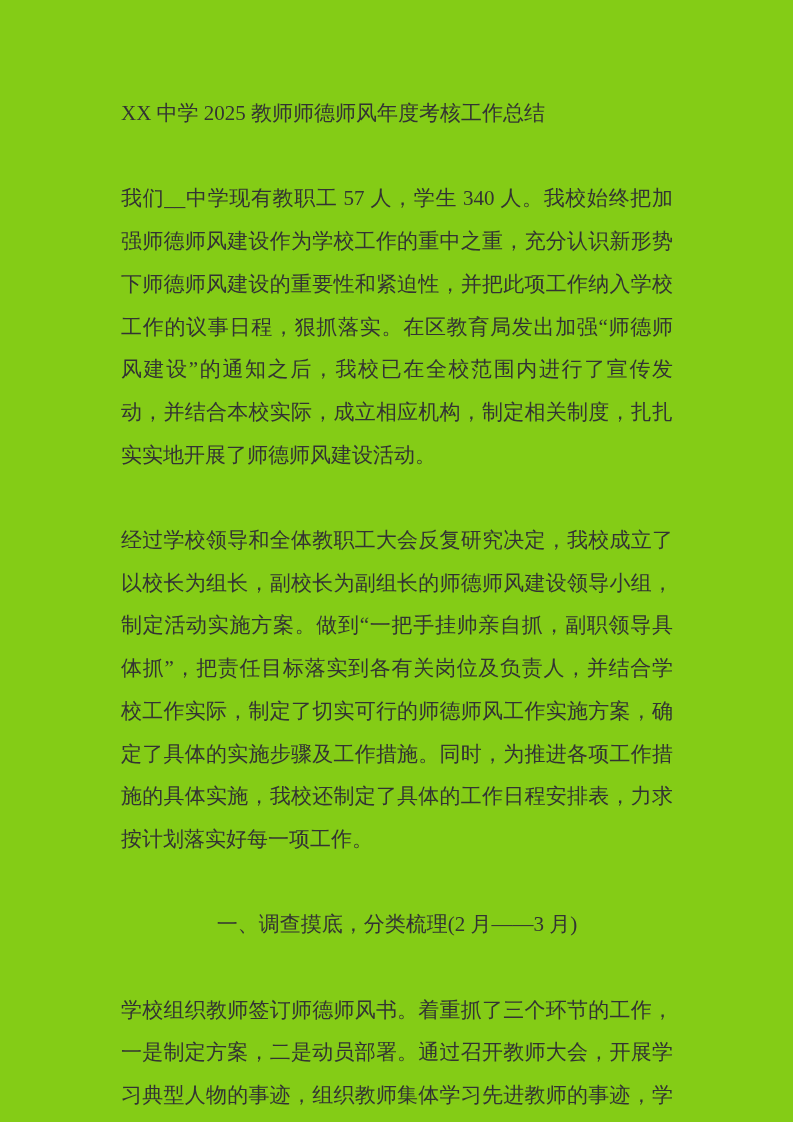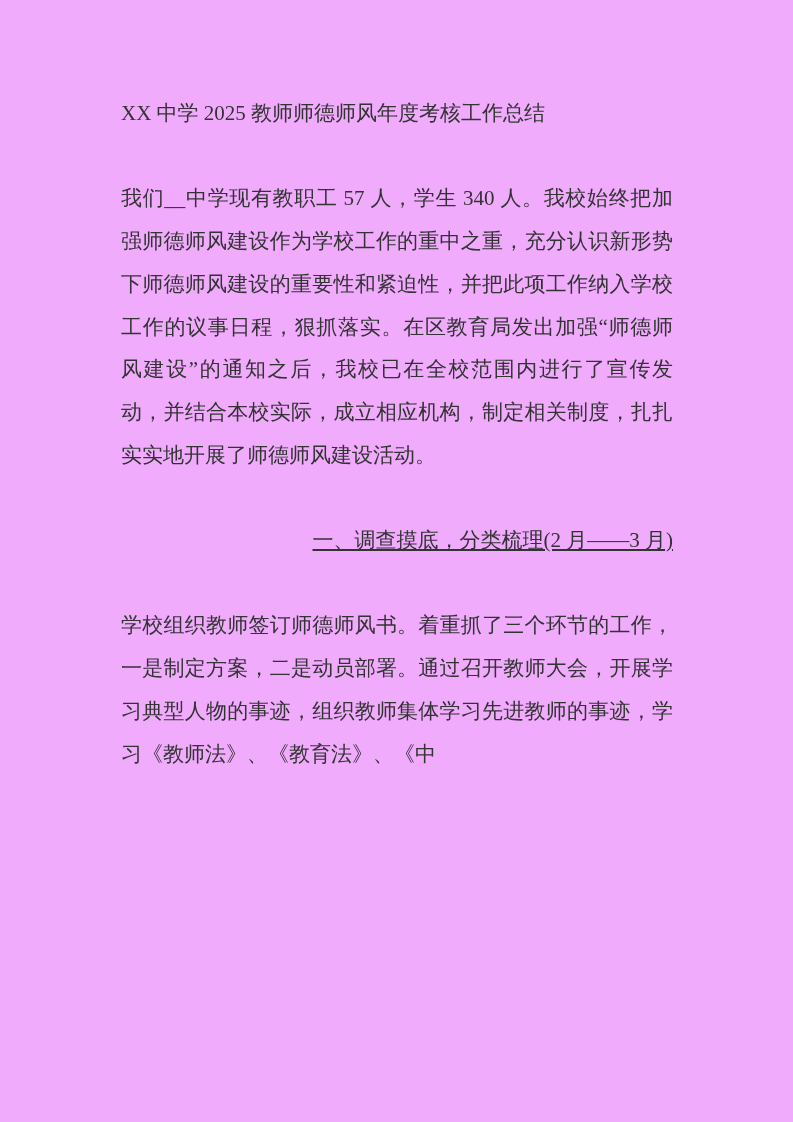--- a/index.html
+++ b/index.html
@@ -10,21 +10,21 @@
   body {
     width: 793px;
     height: 1122px;
     overflow: hidden;
   }
   .page {
     box-sizing: border-box;
     width: 793px;
     height: 1122px;
     padding: 92px 120px 0 121px;
-    background: #f0abfc;
+    background: #84cc16;
     font-family: "Liberation Serif", "DejaVu Serif", serif;
     font-size: 21px;
     line-height: 42.7px;
     color: #333333;
   }
   .doc-title {
     font-size: 21px;
     font-weight: normal;
     margin: 0 0 42.7px 0;
     text-align: left;
@@ -32,33 +32,33 @@
   }
   .para {
     margin: 0 0 42.7px 0;
     text-align: justify;
     text-justify: inter-ideograph;
   }
   .section-heading {
     font-size: 21px;
     font-weight: normal;
     margin: 0 0 42.7px 0;
-    text-align: right;
+    text-align: center;
     white-space: nowrap;
-    text-decoration: underline;
   }
   .para:last-child {
     margin-bottom: 0;
   }
 </style>
 </head>
 <body>
 
 <div class="page">
   <h1 class="doc-title">XX 中学 2025 教师师德师风年度考核工作总结</h1>
 
   <p class="para">我们__中学现有教职工 57 人，学生 340 人。我校始终把加强师德师风建设作为学校工作的重中之重，充分认识新形势下师德师风建设的重要性和紧迫性，并把此项工作纳入学校工作的议事日程，狠抓落实。在区教育局发出加强“师德师风建设”的通知之后，我校已在全校范围内进行了宣传发动，并结合本校实际，成立相应机构，制定相关制度，扎扎实实地开展了师德师风建设活动。</p>
 
+  <p class="para">经过学校领导和全体教职工大会反复研究决定，我校成立了以校长为组长，副校长为副组长的师德师风建设领导小组，制定活动实施方案。做到“一把手挂帅亲自抓，副职领导具体抓”，把责任目标落实到各有关岗位及负责人，并结合学校工作实际，制定了切实可行的师德师风工作实施方案，确定了具体的实施步骤及工作措施。同时，为推进各项工作措施的具体实施，我校还制定了具体的工作日程安排表，力求按计划落实好每一项工作。</p>
 
   <h2 class="section-heading">一、调查摸底，分类梳理(2 月——3 月)</h2>
 
   <p class="para">学校组织教师签订师德师风书。着重抓了三个环节的工作，一是制定方案，二是动员部署。通过召开教师大会，开展学习典型人物的事迹，组织教师集体学习先进教师的事迹，学习《教师法》、《教育法》、《中</p>
 </div>
 
 </body></html>

